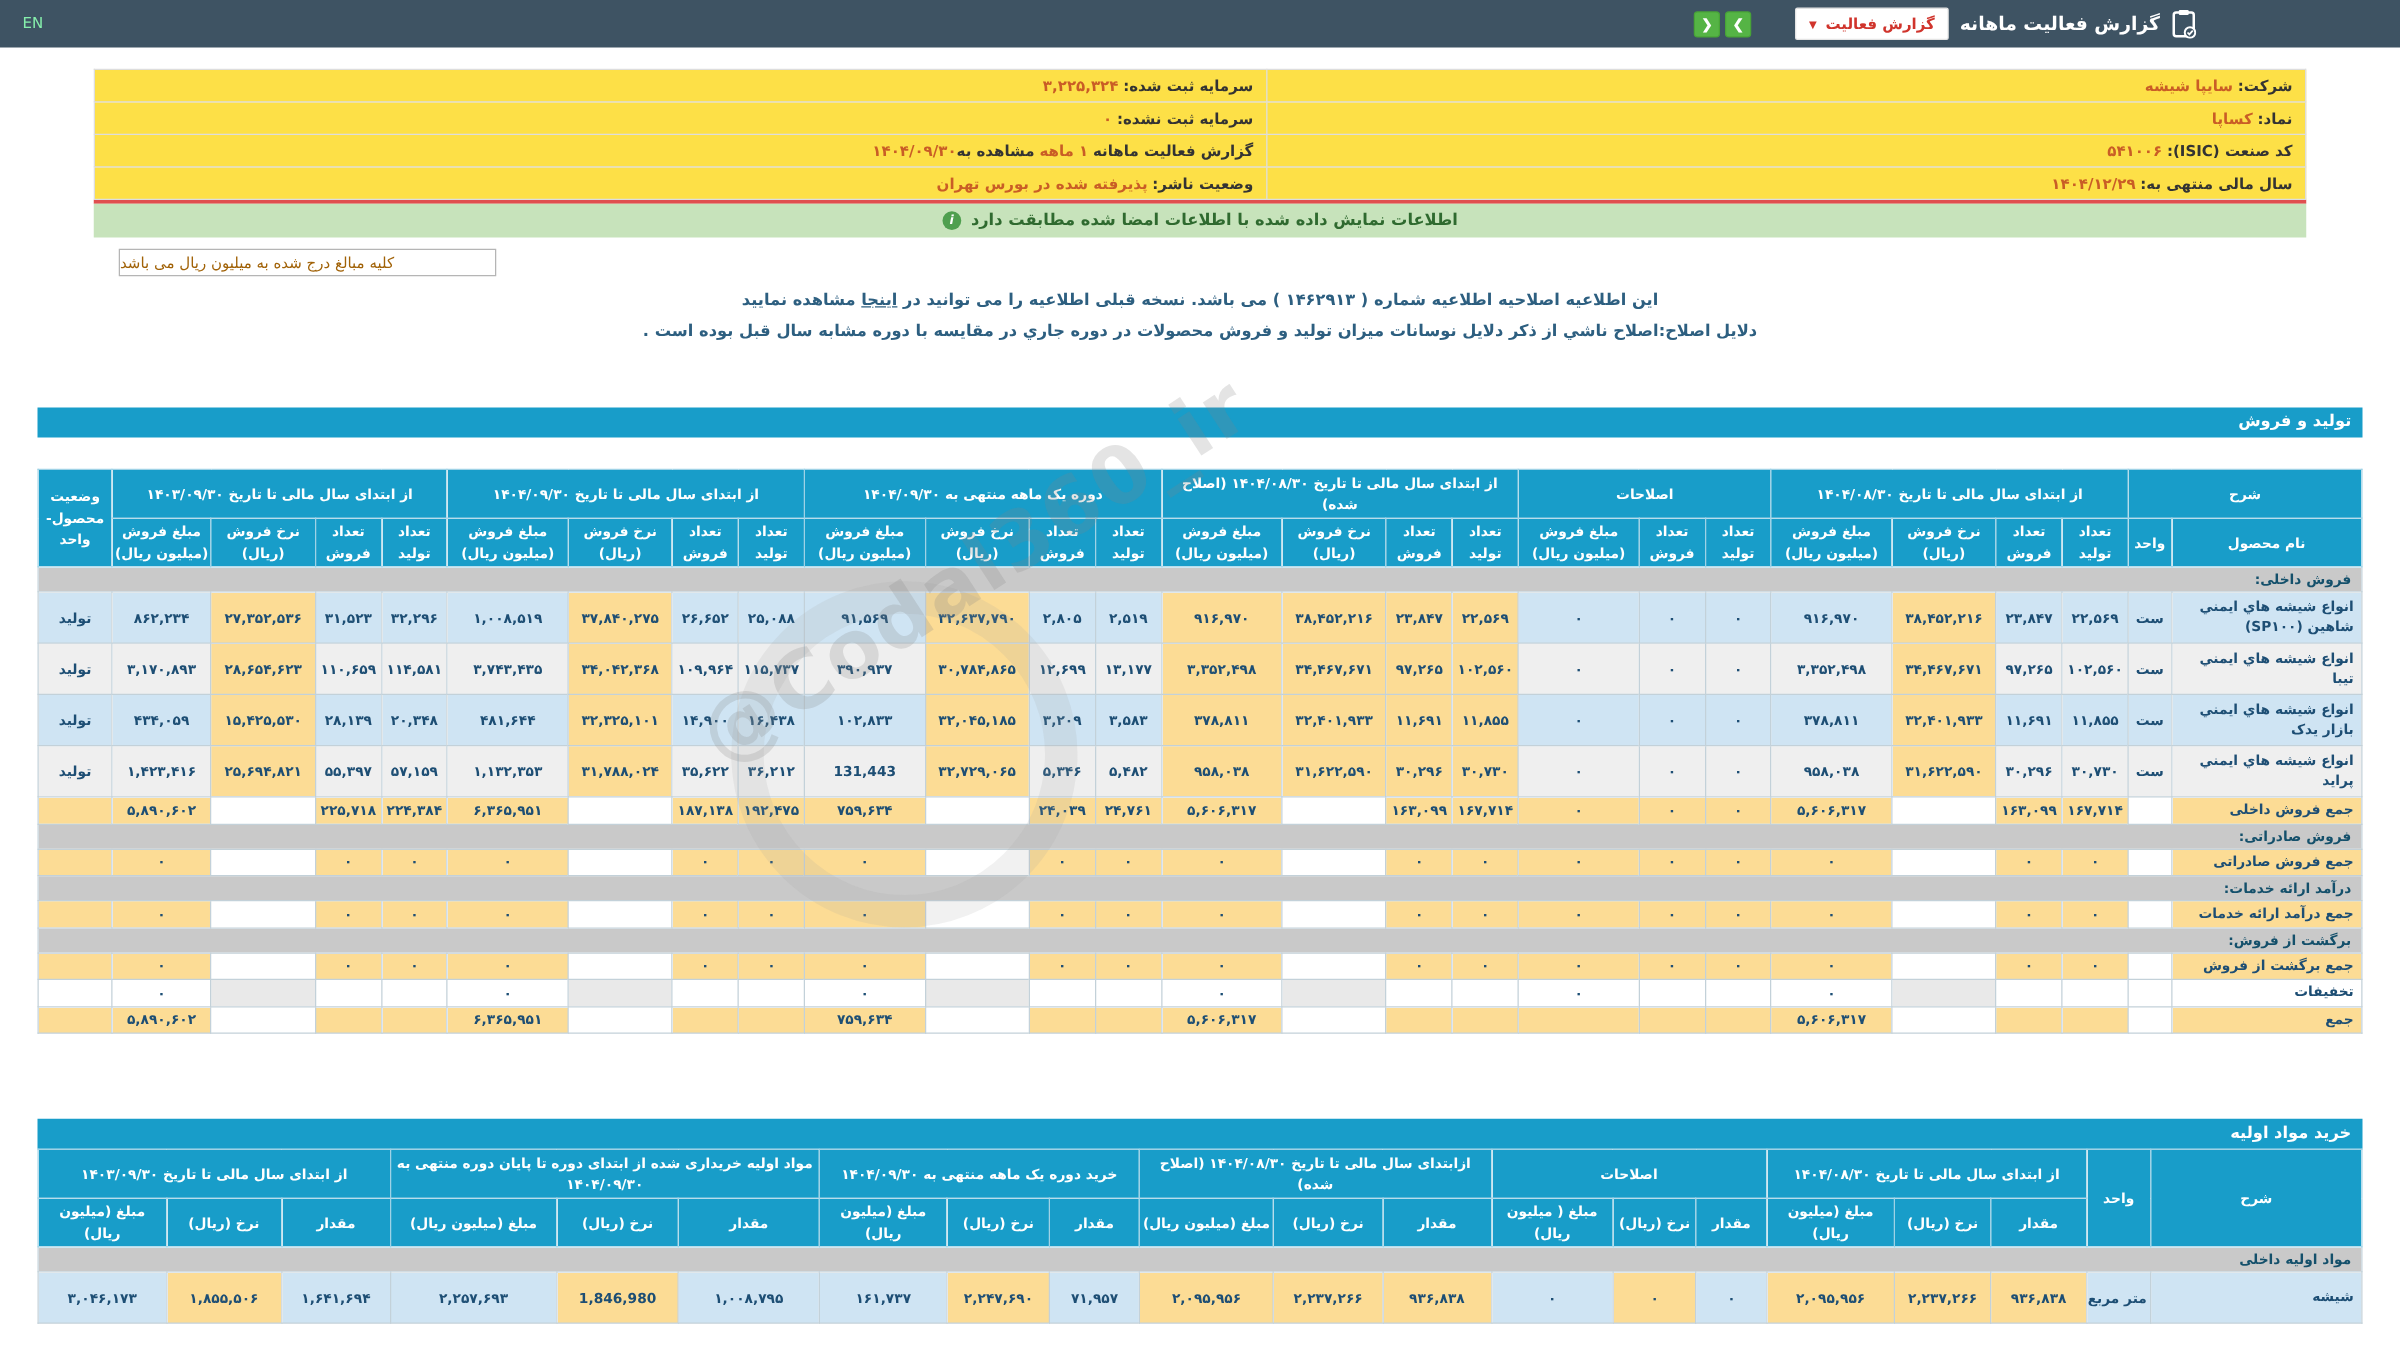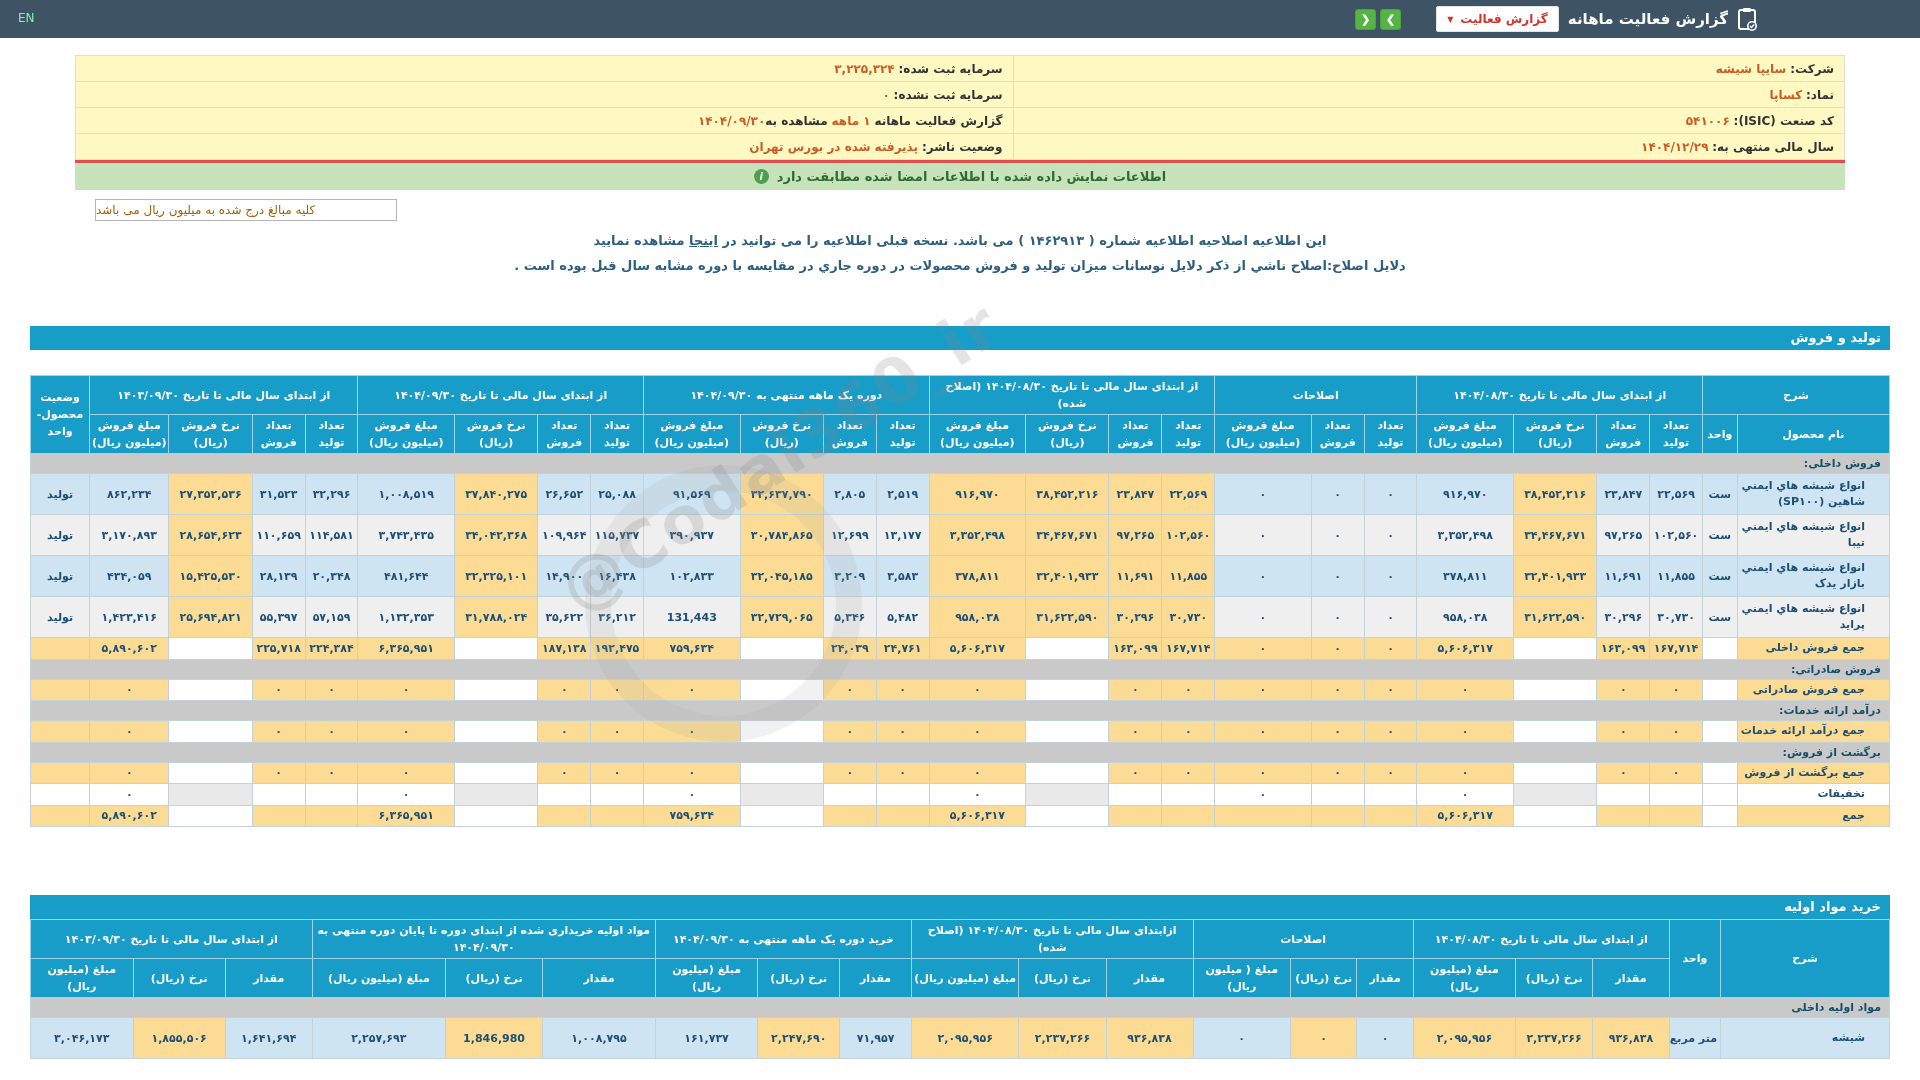--- a/index.html
+++ b/index.html
@@ -15,21 +15,21 @@
   .report-btn{display:flex;align-items:center;gap:7px;background:#fff;border:1px solid #e4e4e4;border-radius:2px;
     color:#d0342c;font-size:12px;font-weight:bold;padding:5px 10px;cursor:pointer;font-family:inherit;}
   .report-btn .caret{font-size:8px;color:#d0342c;}
   .navbtn{width:21px;height:21px;background:#55b445;border:1px solid #48a437;border-radius:3px;color:#fff;
     font-size:11px;font-weight:bold;display:flex;align-items:center;justify-content:center;cursor:pointer;padding:0;}
   .nav-pair{display:flex;gap:4px;margin-right:26px;}
 
   
   .info-wrap{margin:17px 75px 0 75px;}
   .info-table{width:100%;border-collapse:collapse;direction:rtl;}
-  .info-table td{border:1px solid #ddd;background:#fef9c3;padding:4px 10px;font-size:12px;height:17px;}
+  .info-table td{border:1px solid #ddd;background:#fde047;padding:4px 10px;font-size:12px;height:17px;}
   .info-table td.r{width:47%;}
   .lbl{color:#333;font-weight:bold;}
   .val{color:#c95d26;font-weight:bold;}
   .redline{height:3px;background:#e04f4f;margin:0 75px;}
   .banner{margin:0 75px;height:27px;background:#c7e3bb;display:flex;align-items:center;justify-content:center;gap:8px;}
   .banner .txt{color:#2f6a2f;font-size:13px;font-weight:bold;direction:rtl;}
   .info-ic{width:15px;height:15px;border-radius:50%;background:#4f9f4f;color:#fff;font-size:10px;font-weight:bold;
     display:flex;align-items:center;justify-content:center;font-style:italic;}
   .amounts-box{margin:9px 0 0 95px;width:300px;border:1px solid #b5b5b5;background:#fff;text-align:left;
     font-size:12px;color:#a16207;padding:3px 0;direction:rtl;}
@@ -42,21 +42,21 @@
     text-align:right;padding-right:9px;box-sizing:border-box;direction:rtl;}
   .sec-sub{height:22px;line-height:22px;border:1px solid #d2d2d2;border-top:none;background:#fff;color:#222;
     font-size:12px;font-weight:bold;text-align:right;padding-right:9px;box-sizing:border-box;direction:rtl;}
   .dtable{table-layout:fixed;border-collapse:collapse;width:1860px;direction:rtl;margin-top:25px;}
   .dtable.tight{margin-top:0;}
   .dtable th{background:#189dc9;color:#fff;font-size:11px;font-weight:bold;border:1px solid #9ed2e6;
     padding:2px 1px;line-height:1.55;overflow:hidden;}
   .dtable thead tr.grp th{height:22px;}
   .dtable td{border:1px solid #c3d1d9;font-size:11px;font-weight:bold;color:#1d4e74;text-align:center;
     padding:2px 3px;background:#fff;overflow:hidden;white-space:nowrap;}
-  .dtable td.name{text-align:right;padding-right:24px;white-space:normal;line-height:1.5;}
+  .dtable td.name{text-align:right;padding-right:6px;white-space:normal;line-height:1.5;}
   tr.sec td{background:#c9c9c9;color:#14506b;text-align:right;padding-right:8px;height:15px;}
   tr.product td{height:36px;}
   tr.product.alt0 td{background:#cfe4f3;}
   tr.product.alt1 td{background:#efefef;}
   tr.product td.rate,tr.product td.hl{background:#fcdc95;}
   tr.total td{background:#fcdc95;height:15px;}
   tr.total td.rate.blank{background:#fff;}
   tr.total td.unitcell{background:#fff;}
   tr.plain td{height:15px;}
   tr.plain td.rate{background:#e9e9e9;}

